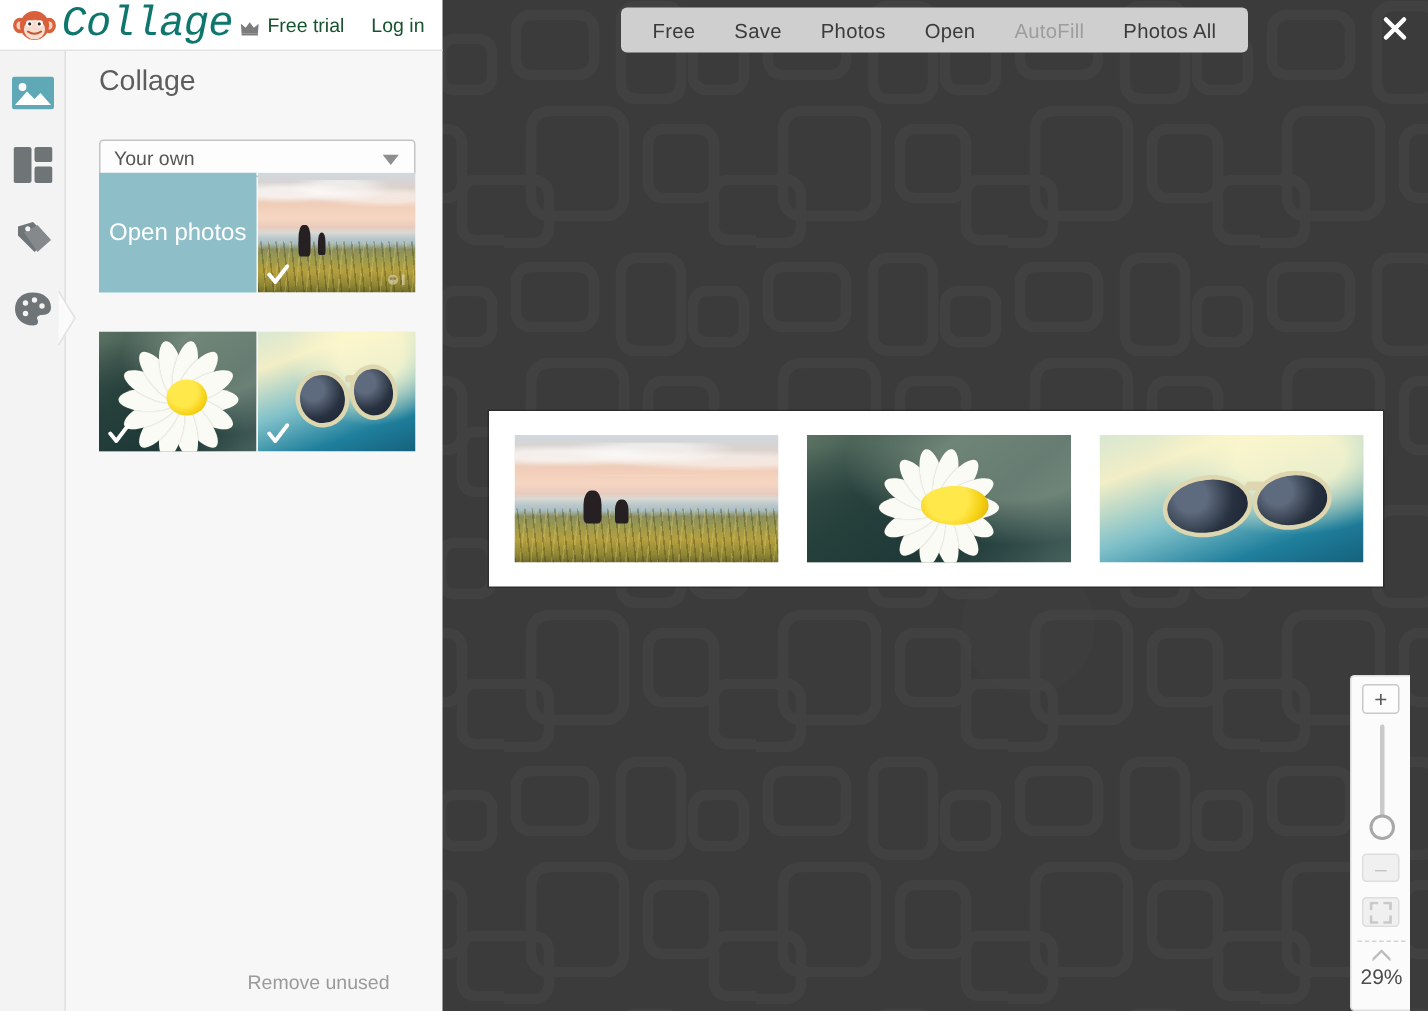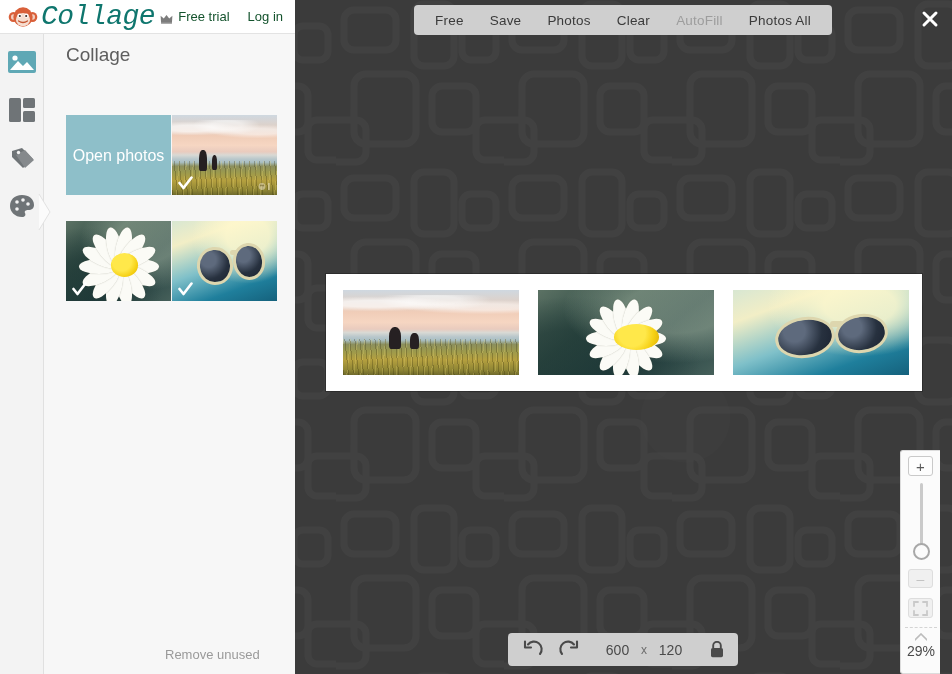--- a/index.html
+++ b/index.html
@@ -297,21 +297,21 @@
         <div class="lens l1"></div>
           <div class="lens l2"></div>
       </div>
     </div>
   </div>
 
   <div id="topbar">
     <div class="tb">Free</div>
     <div class="tb">Save</div>
     <div class="tb">Photos</div>
-    <div class="tb">Clear</div>
+    <div class="tb">Open</div>
     <div class="tb disabled">AutoFill</div>
     <div class="tb">Photos All</div>
   </div>
 
   <div id="closeBtn">
     <svg viewBox="0 0 22 22" width="22" height="22">
       <path d="M5 5 L17 17 M17 5 L5 17" stroke="#ffffff" stroke-width="3" stroke-linecap="round" fill="none"></path>
     </svg>
   </div>
 
@@ -382,20 +382,28 @@
       <div id="railnotch" style="top:156px;">
         <svg width="14" height="44" viewBox="0 0 14 44">
           <path d="M1 4 L12 22 L1 40" fill="#fbfbfb" stroke="#e2e2e2" stroke-width="1"></path>
         </svg>
       </div>
     </div>
 
     <div id="panelbody">
       <div id="panelTitle">Collage</div>
 
+      <div id="sourceSelect">
+        <span class="val">Your own</span>
+        <span class="chev">
+          <svg width="11" height="7" viewBox="0 0 11 7">
+              <path d="M0 0 L11 0 L5.5 7 Z" fill="#8d8d8d"></path>
+            </svg>
+        </span>
+      </div>
 
       <div id="thumbGrid">
 
         <div class="thumb c0" id="openTile">
           <span id="openTileLabel">Open photos</span>
         </div>
 
         <div class="thumb c1">
           <div class="art art-beach">
             <div class="clouds"></div>
@@ -450,39 +458,20 @@
           <svg class="check" viewBox="0 0 15 15">
             <path d="M1.5 7 L5.5 12 L13.5 1.5" stroke="#ffffff" stroke-width="2.6" fill="none" stroke-linecap="round" stroke-linejoin="round"></path>
           </svg>
         </div>
       </div>
 
       <div id="removeUnused">Remove unused</div>
     </div>
   </div>
 
-  <div id="bottombar">
-    <svg class="ibtn" viewBox="0 0 22 22">
-      <path d="M18 15 A7.5 7.5 0 1 0 6 5.5" stroke="#4a4a4a" stroke-width="2.1" fill="none" stroke-linecap="round"></path>
-      <path d="M3 2.5 L3 8.5 L9 8.5" stroke="#4a4a4a" stroke-width="2.1" fill="none" stroke-linecap="round" stroke-linejoin="round"></path>
-    </svg>
-    <svg class="ibtn" viewBox="0 0 22 22" style="margin-left:14px;">
-      <path d="M4 15 A7.5 7.5 0 1 1 16 5.5" stroke="#4a4a4a" stroke-width="2.1" fill="none" stroke-linecap="round"></path>
-      <path d="M19 2.5 L19 8.5 L13 8.5" stroke="#4a4a4a" stroke-width="2.1" fill="none" stroke-linecap="round" stroke-linejoin="round"></path>
-    </svg>
-    <div id="dims">
-      <span class="num">600</span>
-      <span class="sep">x</span>
-      <span class="num">120</span>
-    </div>
-    <svg id="lockBtn" viewBox="0 0 14 17">
-      <path d="M3.2 7 V4.6 A3.8 3.8 0 0 1 10.8 4.6 V7" stroke="#4a4a4a" stroke-width="1.9" fill="none"></path>
-      <rect x="1" y="7" width="12" height="9.2" rx="1.6" fill="#4a4a4a"></rect>
-    </svg>
-  </div>
 
   <div id="zoompanel">
     <div id="zoomIn">+</div>
     <div id="zoomTrack"></div>
     <div id="zoomHandle"></div>
     <div id="zoomOut">–</div>
     <div id="fitBtn">
       <svg width="15" height="15" viewBox="0 0 15 15">
         <g stroke="#c9c9c9" stroke-width="1.8" fill="none" stroke-linecap="round">
           <path d="M1 5 V1 H5"></path>

